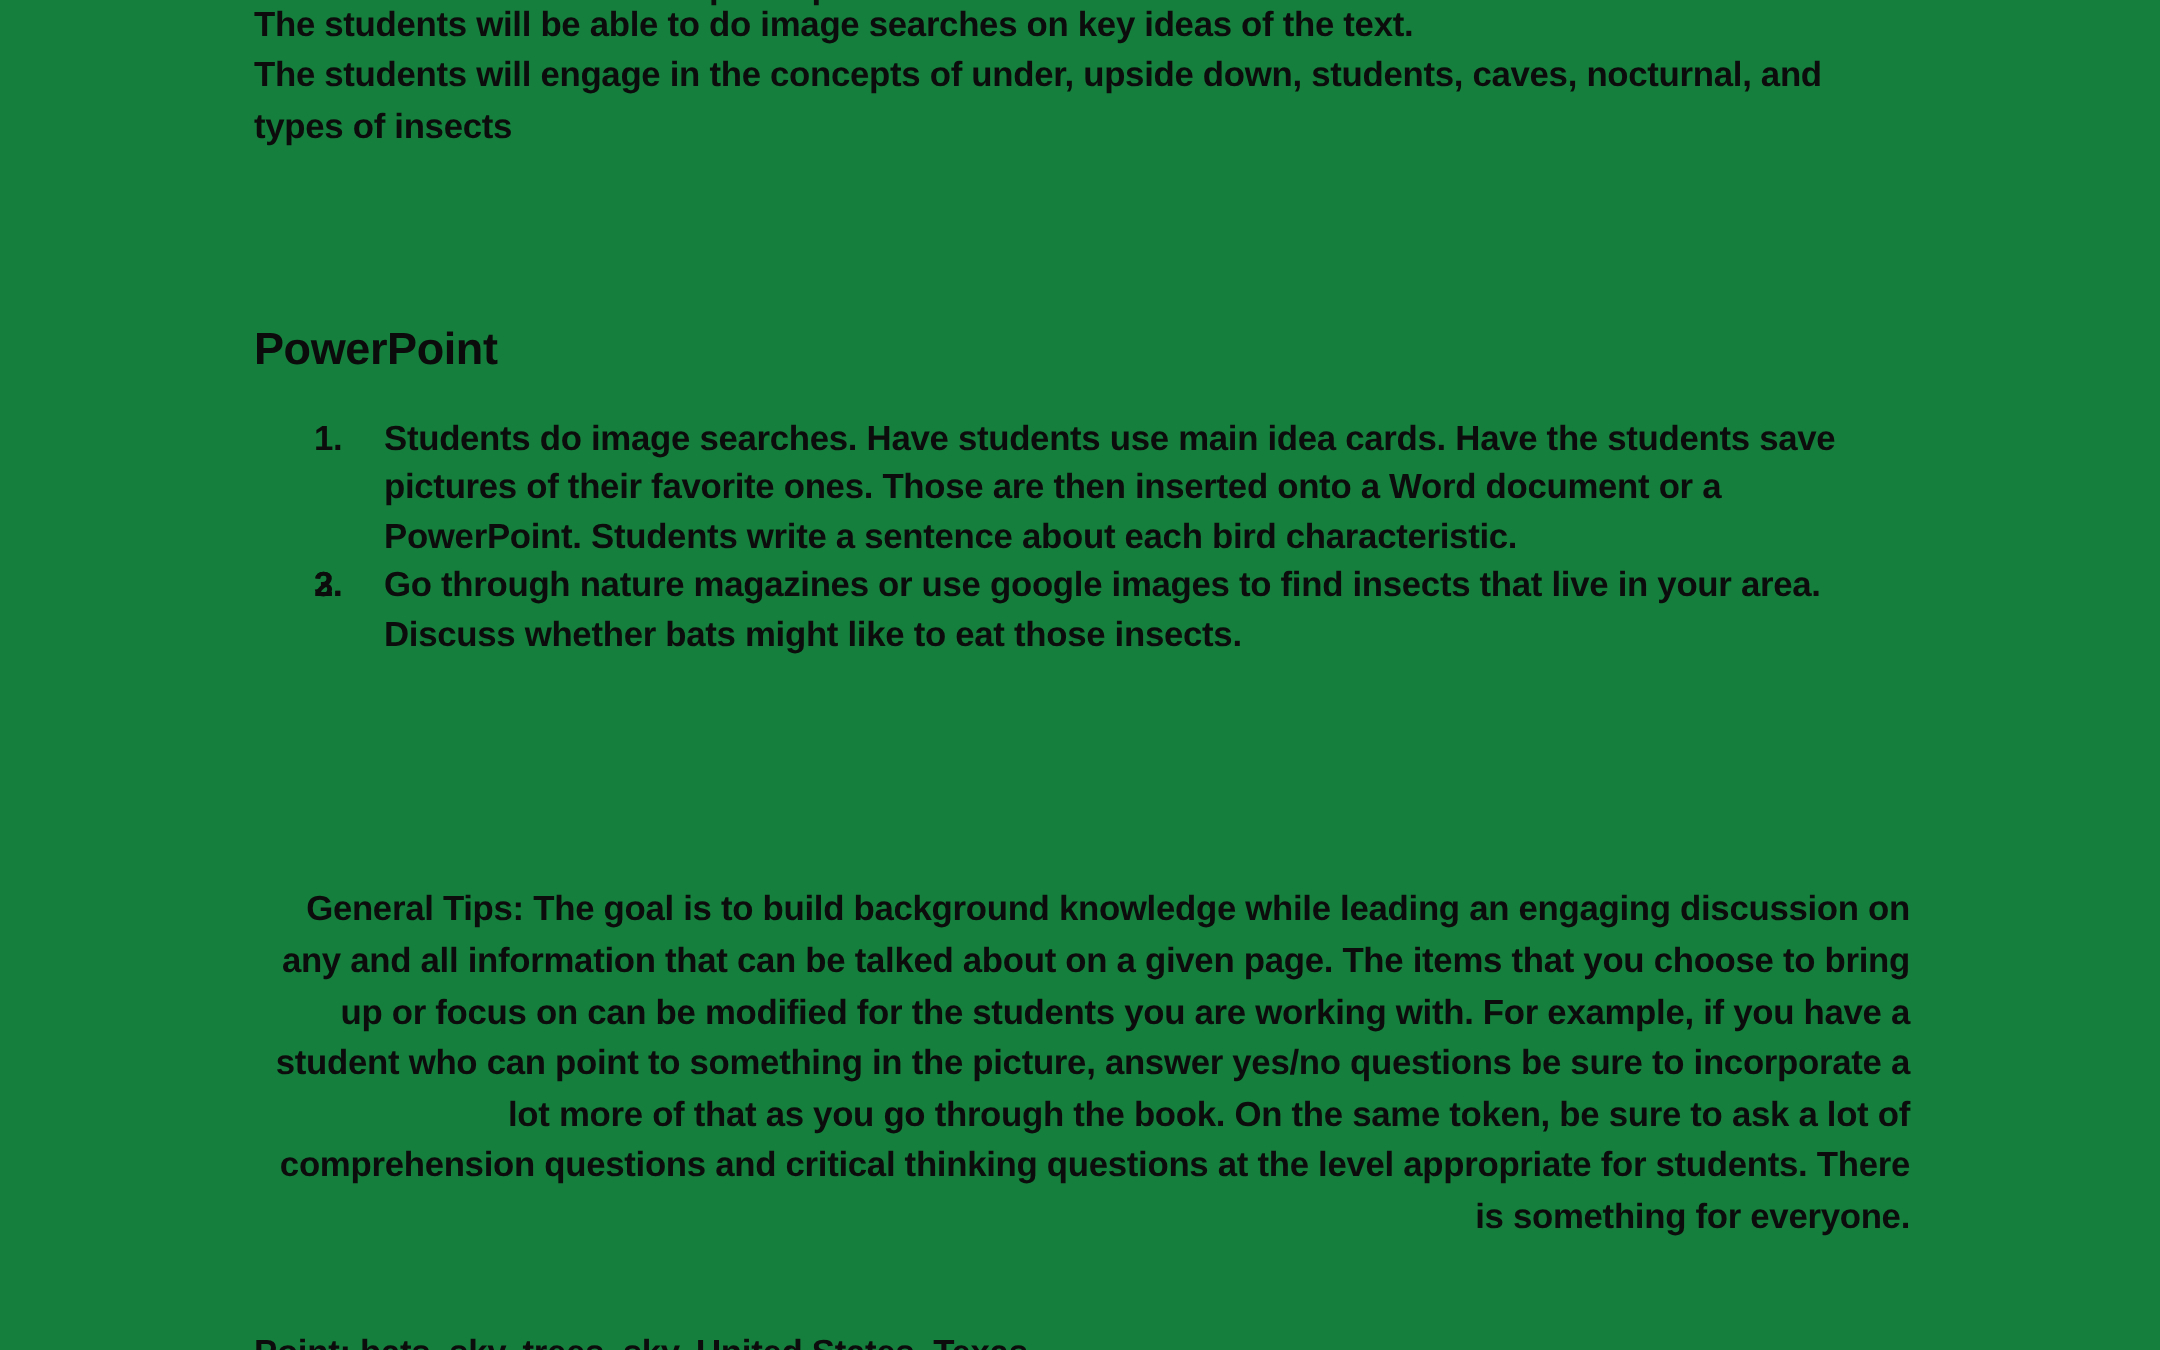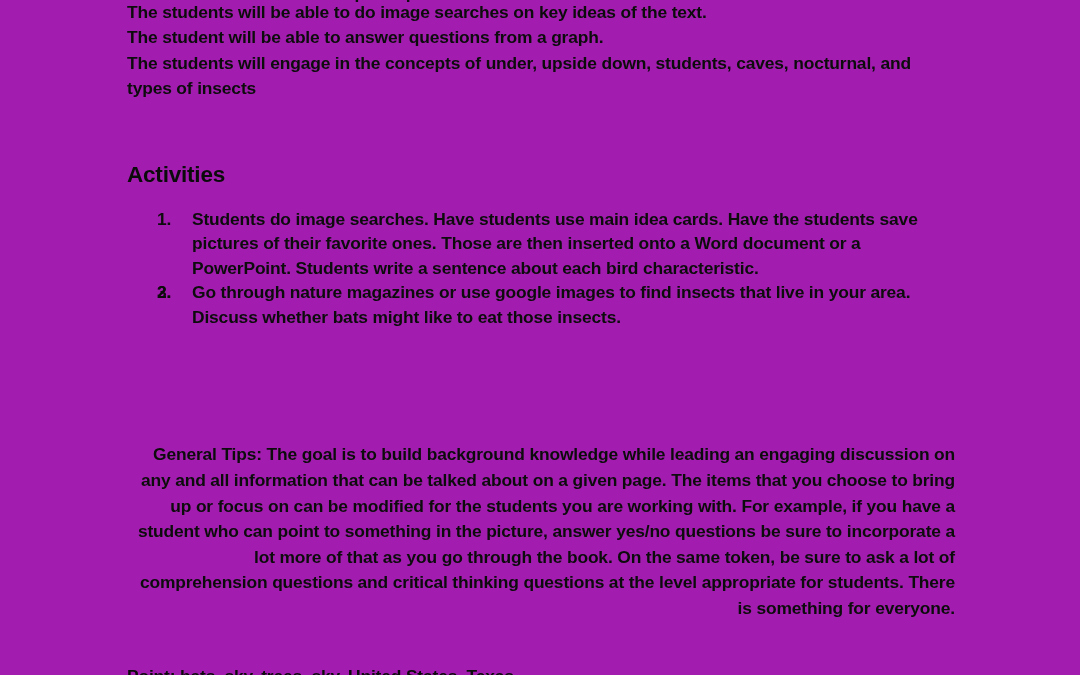--- a/index.html
+++ b/index.html
@@ -13,21 +13,21 @@
     overflow: hidden;
     font-family: "Liberation Sans", "DejaVu Sans", sans-serif;
     color: #0c0c0c;
     -webkit-font-smoothing: none;
   }
 
   .page {
     position: relative;
     width: 1080px;
     height: 675px;
-    background: #a21caf;
+    background: #15803d;
     box-sizing: border-box;
   }
 
   
   .clipped-top {
     position: absolute;
     left: 127px;
     top: -19px;
     width: 824px;
     font-size: 17.4px;
@@ -148,25 +148,24 @@
 </style>
 </head>
 <body>
 
 <div class="page">
 
   <div class="clipped-top">The students will be able to participate in an interactive discussion.</div>
 
   <div class="objectives">
     <p class="obj-line">The students will be able to do image searches on key ideas of the text.</p>
-    <p class="obj-line">The student will be able to answer questions from a graph.</p>
     <p class="obj-line">The students will engage in the concepts of under, upside down, students, caves, nocturnal, and types of insects</p>
   </div>
 
-  <h2 class="section-heading">Activities</h2>
+  <h2 class="section-heading">PowerPoint</h2>
 
   <ol class="activities">
     <li>
       <span class="num">1.</span>
       <span>Students do image searches.  Have students use main idea cards. Have the students save pictures of their favorite ones. Those are then inserted onto a Word document or a PowerPoint. Students write a sentence about each bird characteristic.</span>
     </li>
     <li>
       <span class="num">2.</span>
     </li>
     <li>

